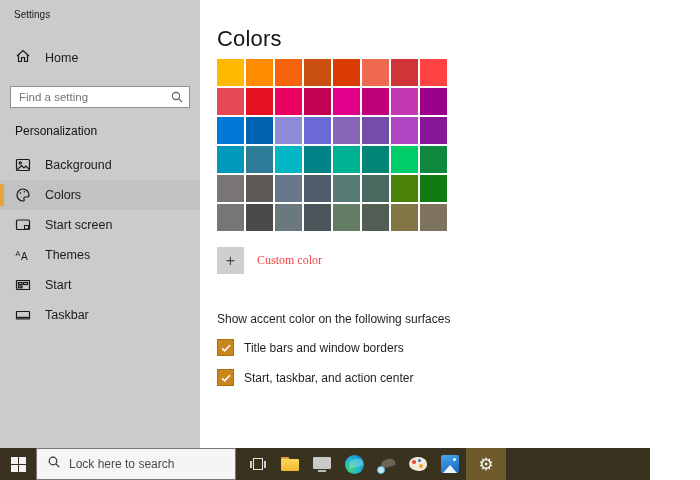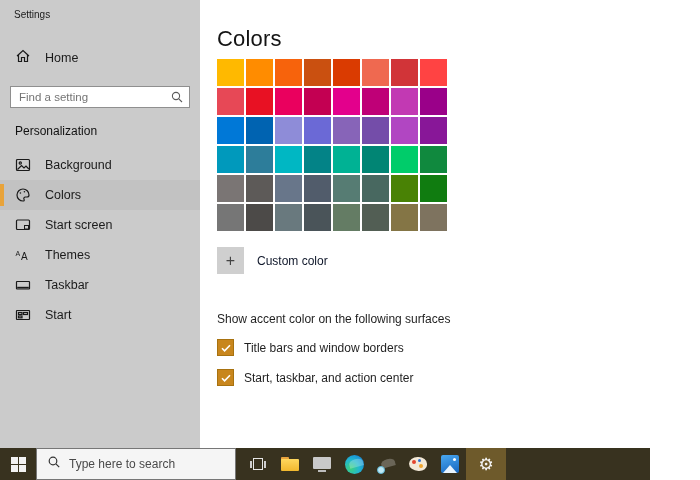--- a/index.html
+++ b/index.html
@@ -53,21 +53,21 @@
     grid-template-columns:repeat(8,27px); grid-auto-rows:27px; gap:2px;
     width:230px;
   }
   .swatch { width:27px; height:27px; cursor:pointer; }
   .custom-row { margin-top:16px; display:flex; align-items:center; gap:13px; }
   .custom-btn {
     width:27px; height:27px; background:#cfcfcf; border:none; cursor:pointer;
     font-size:16px; color:#444; line-height:1; display:flex; align-items:center; justify-content:center;
     font-family:"Liberation Sans",sans-serif;
   }
-  .custom-label { font-size:12px; color:#0f172a; }
+  .custom-label { font-size:12px; color:#ef4444;font-family:Liberation Serif, serif; }
   .surfaces-heading { margin-top:38px; font-size:12px; color:#1f1f1f; }
   .cb-row { margin-top:13px; display:flex; align-items:center; gap:10px; cursor:pointer; }
   .cb-box {
     width:17px; height:17px; background:var(--accent,#c8861d);
     border:1px solid #a8720f; display:flex; align-items:center; justify-content:center;
   }
   .cb-box svg { display:block; }
   .cb-label { font-size:12px; color:#1f1f1f; }
 
   
@@ -176,33 +176,33 @@
         </div>
         <div class="nav-item">
           <span class="nicon"><svg width="16" height="16" viewBox="0 0 16 16">
               <text x="0.5" y="9" font-size="7" font-family="Liberation Sans, sans-serif" fill="#1a1a1a">A</text>
               <text x="6" y="13" font-size="10" font-family="Liberation Sans, sans-serif" fill="#1a1a1a">A</text>
             </svg></span>
           <span>Themes</span>
         </div>
         <div class="nav-item">
           <span class="nicon"><svg width="16" height="16" viewBox="0 0 16 16">
-              <rect x="1.5" y="4.5" width="13" height="7.5" rx="0.5" fill="none" stroke="#1a1a1a" stroke-width="1.2"></rect>
-              <rect x="2.2" y="9.8" width="11.6" height="1.6" fill="#1a1a1a"></rect>
-            </svg></span>
-          <span>Taskbar</span>
-        </div>
-        <div class="nav-item">
-          <span class="nicon"><svg width="16" height="16" viewBox="0 0 16 16">
               <rect x="1.5" y="3.5" width="13" height="9" rx="0.5" fill="none" stroke="#1a1a1a" stroke-width="1.2"></rect>
               <rect x="3.5" y="5.5" width="3.5" height="2" fill="none" stroke="#1a1a1a" stroke-width="1.2"></rect>
               <rect x="8.5" y="5.5" width="4" height="2" fill="none" stroke="#1a1a1a" stroke-width="1.2"></rect>
               <rect x="3.5" y="9" width="3.5" height="1.8" fill="none" stroke="#1a1a1a" stroke-width="1.2"></rect>
             </svg></span>
           <span>Start</span>
+        </div>
+        <div class="nav-item">
+          <span class="nicon"><svg width="16" height="16" viewBox="0 0 16 16">
+              <rect x="1.5" y="4.5" width="13" height="7.5" rx="0.5" fill="none" stroke="#1a1a1a" stroke-width="1.2"></rect>
+              <rect x="2.2" y="9.8" width="11.6" height="1.6" fill="#1a1a1a"></rect>
+            </svg></span>
+          <span>Taskbar</span>
         </div>
       </div>
   </div>
 
   <div class="main">
     <h1 class="page-title">Colors</h1>
 
     <div class="swatch-grid" id="swatch-grid">
         <div class="swatch" title="#ffb900" style="background: rgb(255, 185, 0);"></div>
         <div class="swatch" title="#ff8c00" style="background: rgb(255, 140, 0);"></div>
@@ -290,21 +290,21 @@
           <span></span>
         </span>
     </div>
     <div class="tb-search">
       <span>
         <svg width="14" height="14" viewBox="0 0 14 14">
             <circle cx="6" cy="6" r="3.8" fill="none" stroke="#333" stroke-width="1.2"></circle>
             <line x1="8.9" y1="8.9" x2="12.2" y2="12.2" stroke="#333" stroke-width="1.2"></line>
           </svg>
       </span>
-      <span class="tb-search-text">Type here to search</span>
+      <span class="tb-search-text">Lock here to search</span>
     </div>
     <div class="tb-gap"></div>
 
     <div class="tb-btn">
       <span class="tv-icon">
           <span class="tv-main"></span>
           <span class="tv-l"></span>
           <span class="tv-r"></span>
         </span>
     </div>

